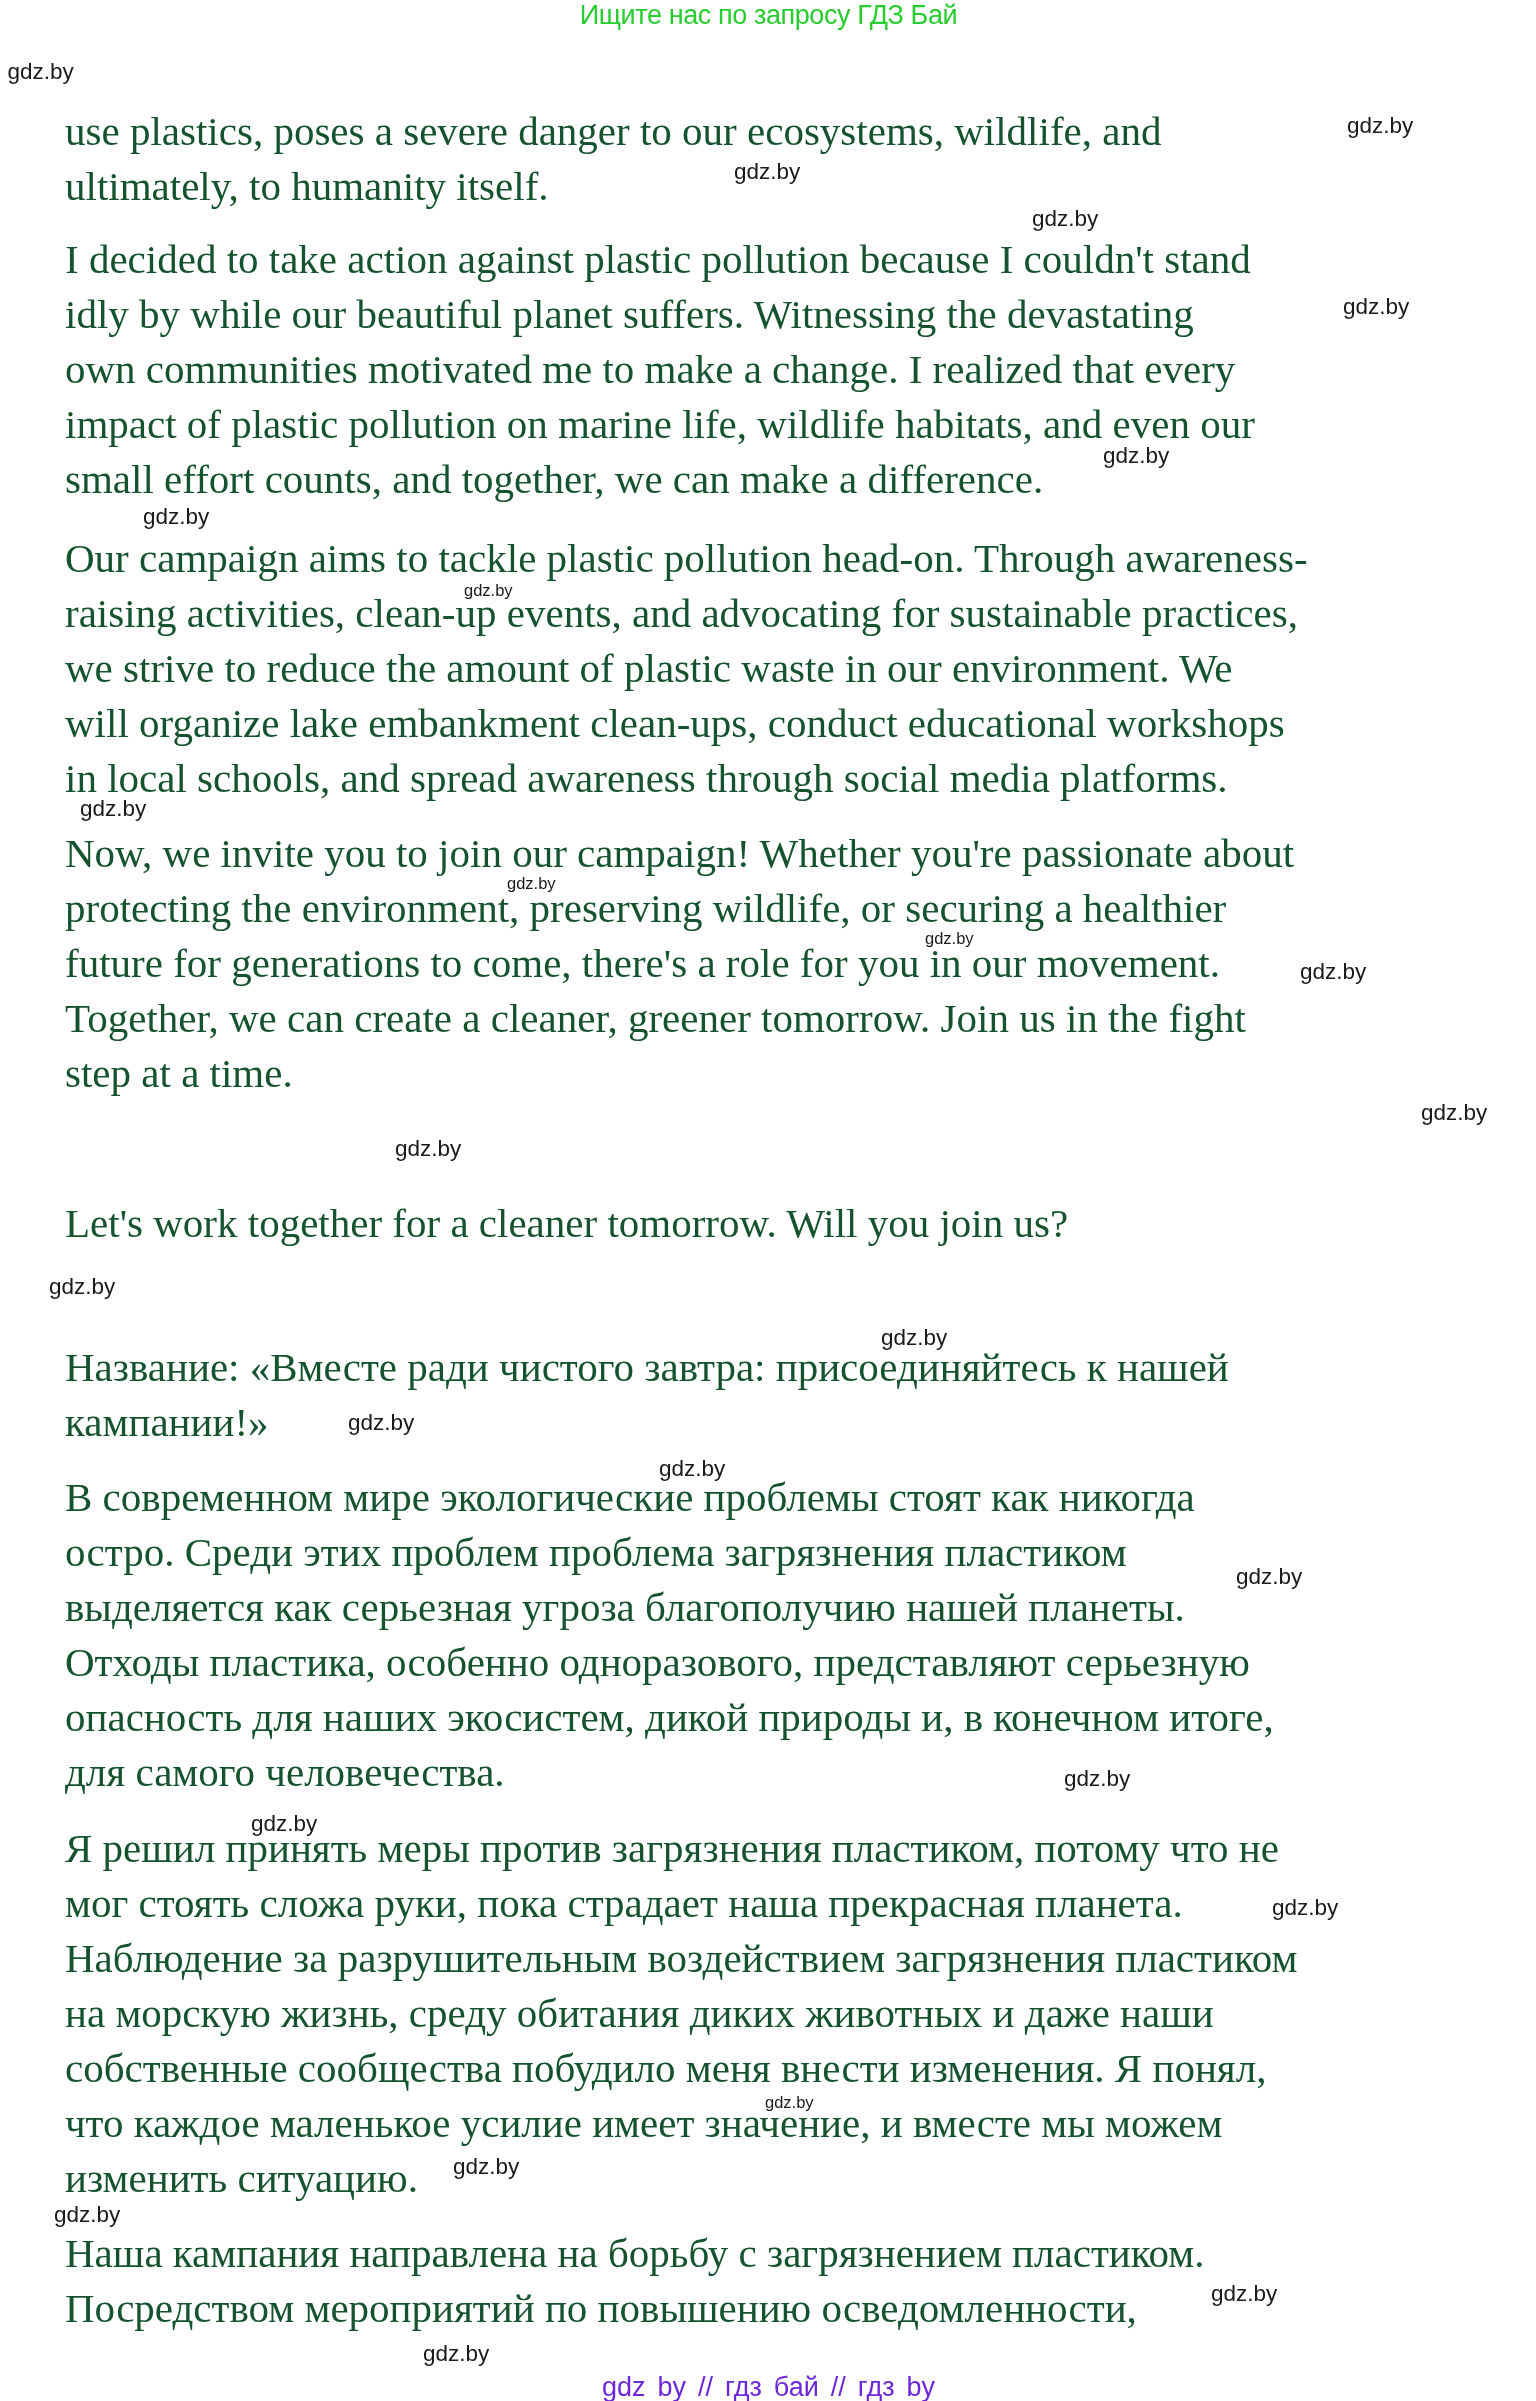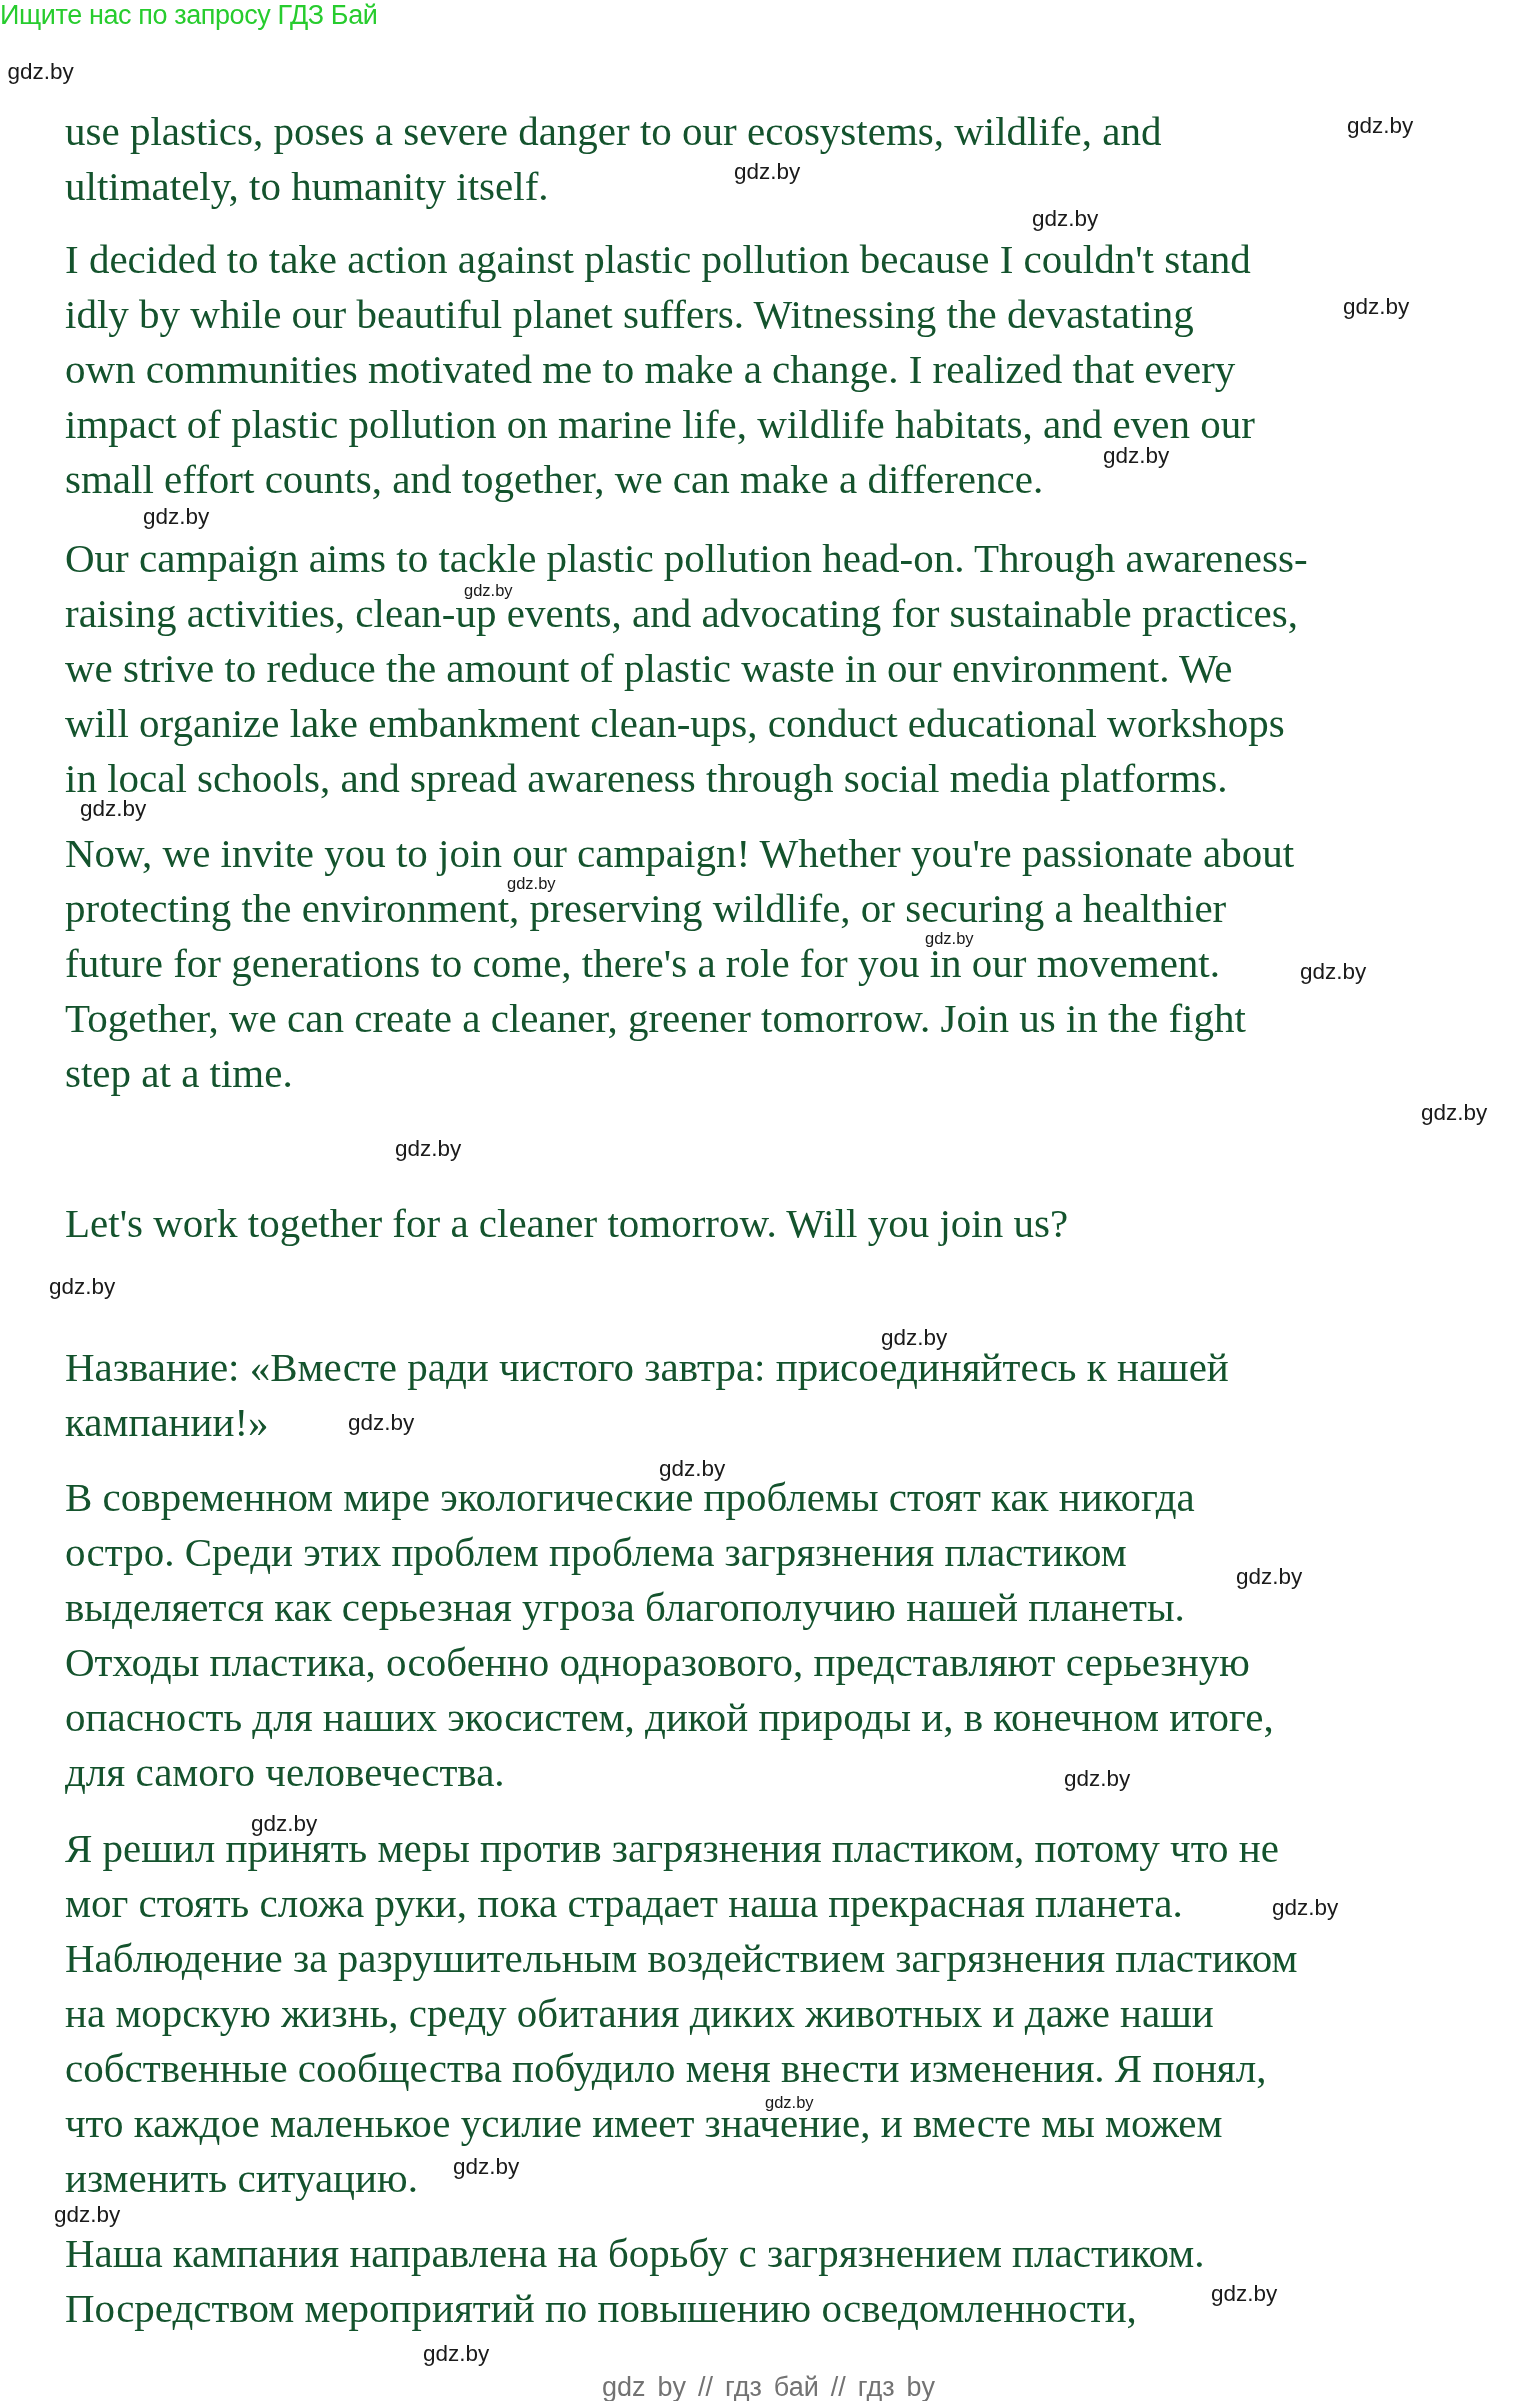--- a/index.html
+++ b/index.html
@@ -1,24 +1,24 @@
 <!DOCTYPE html>
 <html style="font-size:12px"><head>
 <meta charset="utf-8">
 <style>
   html, body { margin:0; padding:0; background:#ffffff; }
   body { width:1537px; height:2401px; position:relative; overflow:hidden; }
   .top-banner {
-    position:absolute; left:0; width:1537px; top:0px; text-align:left;
+    position:absolute; left:0; width:1537px; top:0px; text-align:center;
     font-family:"Liberation Sans", sans-serif; font-size:27px; color:#27cc2e;
     line-height:30px; letter-spacing:-0.4px;
   }
   .footer-banner {
     position:absolute; left:0; width:1537px; top:2372px; text-align:center;
-    font-family:"Liberation Sans", sans-serif; font-size:27px; color:#737373;
+    font-family:"Liberation Sans", sans-serif; font-size:27px; color:#6d28d9;
     line-height:30px; word-spacing:4.5px;
   }
   .para {
     position:absolute; left:65px; width:1449px;
     font-family:"Liberation Serif", serif; font-size:41px; line-height:55px;
     color:#14532d; white-space:nowrap;
   }
   .para .line { display:block; height:55px; }
   .wm {
     position:absolute; font-family:"Liberation Sans", sans-serif;

